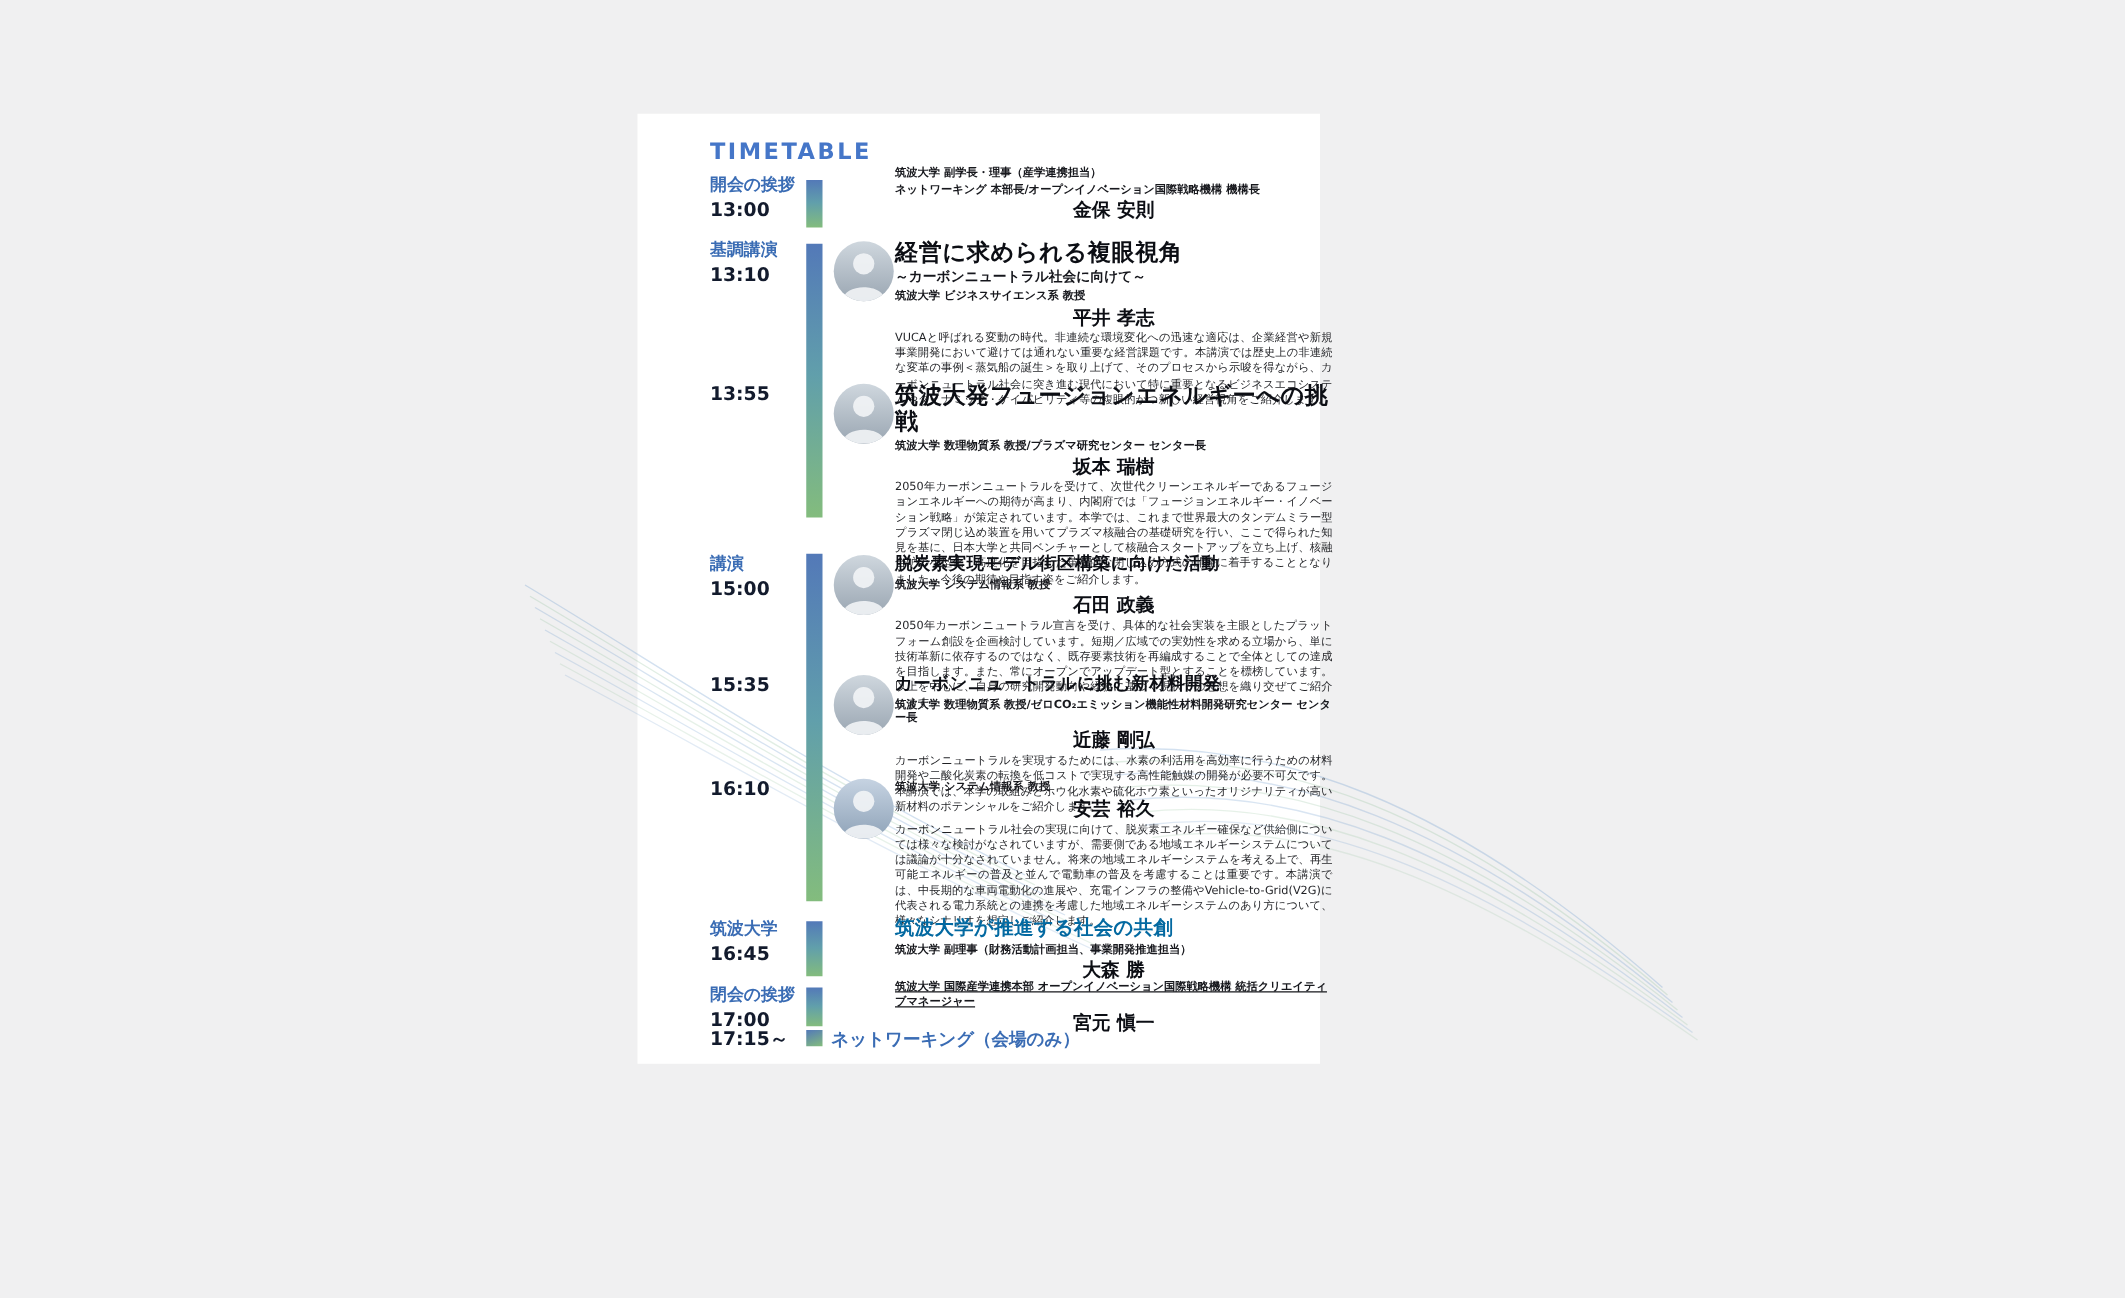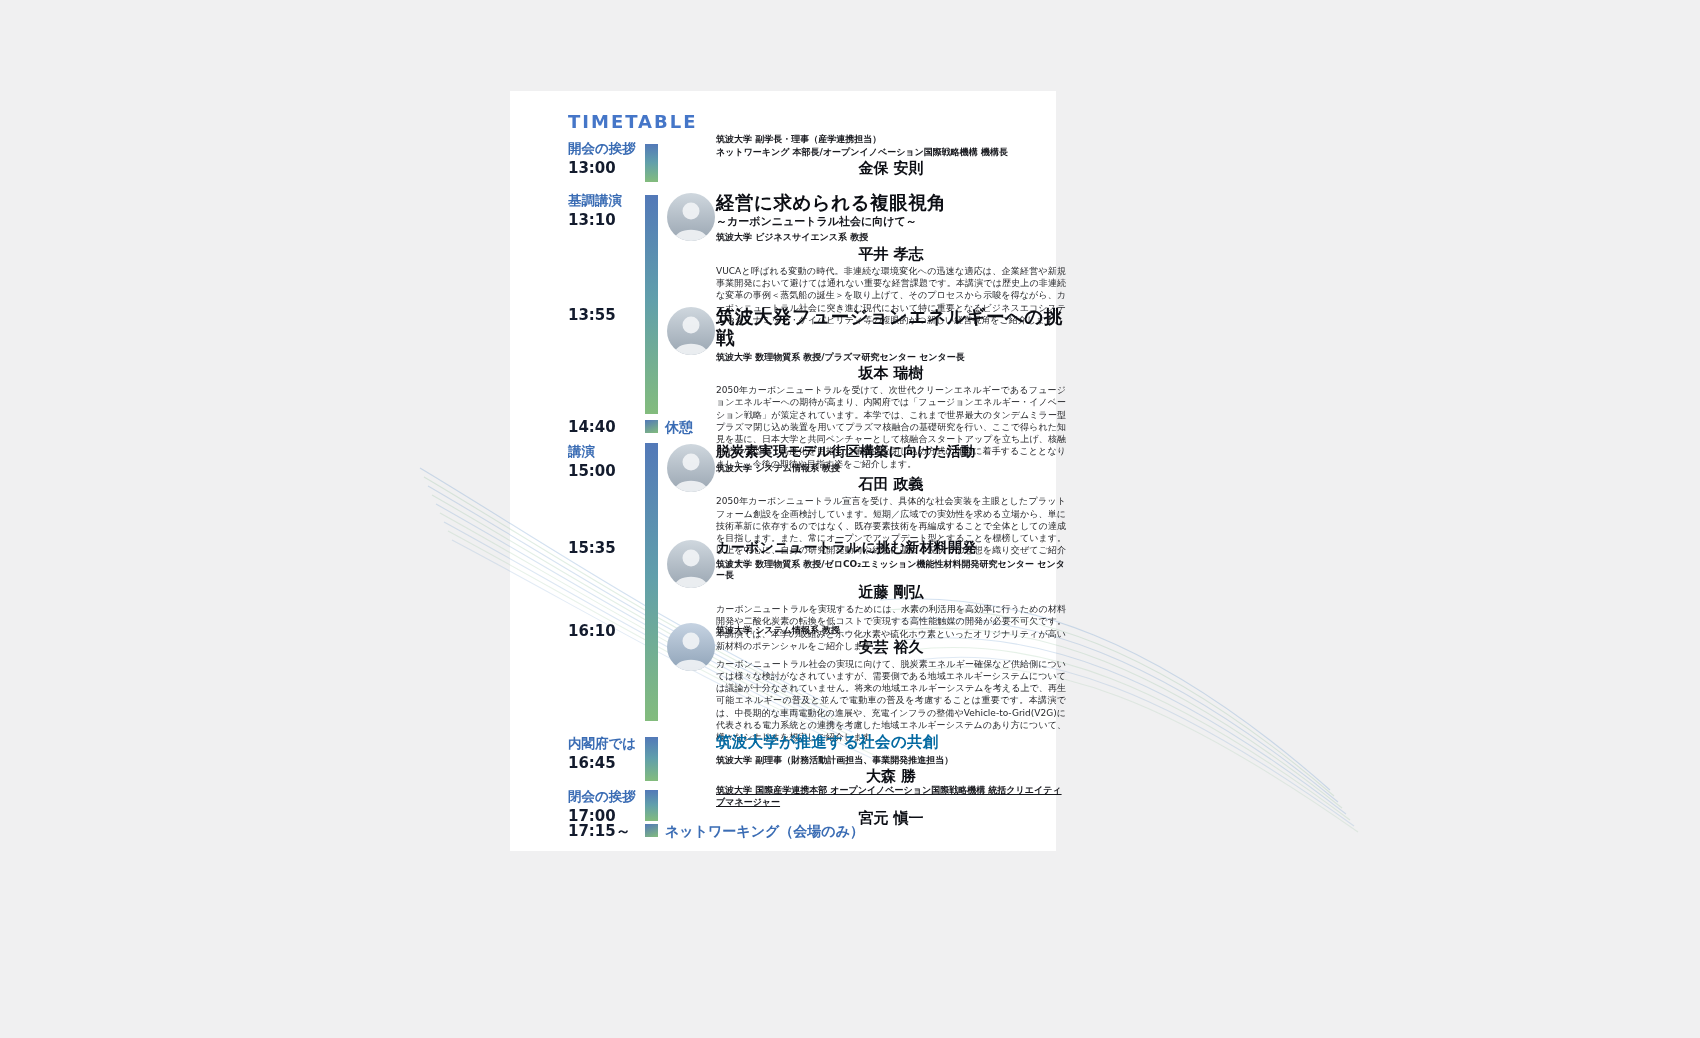--- a/index.html
+++ b/index.html
@@ -125,27 +125,20 @@
       </div>
       <div class="t-body">
         <div class="t-title-lg">筑波大発フュージョンエネルギーへの挑戦</div>
         <div class="t-affil">筑波大学 数理物質系 教授/プラズマ研究センター センター長</div>
         <div class="t-name">坂本 瑞樹</div>
         <div class="t-desc">2050年カーボンニュートラルを受けて、次世代クリーンエネルギーであるフュージョンエネルギーへの期待が高まり、内閣府では「フュージョンエネルギー・イノベーション戦略」が策定されています。本学では、これまで世界最大のタンデムミラー型プラズマ閉じ込め装置を用いてプラズマ核融合の基礎研究を行い、ここで得られた知見を基に、日本大学と共同ベンチャーとして核融合スタートアップを立ち上げ、核融合炉の小型化・高度化を目指した革新的な閉じ込め方式の開発に着手することとなりました。今後の期待や目指す姿をご紹介します。</div>
       </div>
     </div>
   </div>
 
-  <div class="sec" style="top:327px;height:22px;">
-    <div class="t-left">
-      <div class="s-time" style="margin-top:0;">14:40</div>
-    </div>
-    <div class="sq" style="top:2px;"></div>
-    <div class="blue-text" style="position:absolute;left:97px;top:1px;">休憩</div>
-  </div>
 
   <div class="sec" style="top:352px;height:282px;">
     <div class="bar" style="top:0;height:278px;"></div>
 
     <div class="talk" style="top:0;">
       <div class="t-left">
         <div class="s-label">講演</div>
         <div class="s-time">15:00</div>
       </div>
       <div class="avatar">
@@ -194,21 +187,21 @@
         <div class="t-affil">筑波大学 システム情報系 教授</div>
         <div class="t-name">安芸 裕久</div>
         <div class="t-desc">カーボンニュートラル社会の実現に向けて、脱炭素エネルギー確保など供給側については様々な検討がなされていますが、需要側である地域エネルギーシステムについては議論が十分なされていません。将来の地域エネルギーシステムを考える上で、再生可能エネルギーの普及と並んで電動車の普及を考慮することは重要です。本講演では、中長期的な車両電動化の進展や、充電インフラの整備やVehicle-to-Grid(V2G)に代表される電力系統との連携を考慮した地域エネルギーシステムのあり方について、様々なシナリオを想定しご紹介します。</div>
       </div>
     </div>
   </div>
 
   <div class="sec" style="top:644px;height:50px;">
     <div class="bar" style="top:2px;height:44px;"></div>
     <div class="t-left">
-      <div class="s-label">内閣府では</div>
+      <div class="s-label">筑波大学</div>
       <div class="s-time">16:45</div>
     </div>
     <div class="t-body" style="top:-2px;">
       <div class="t-title-sm">筑波大学が推進する社会の共創</div>
       <div class="t-affil">筑波大学 副理事（財務活動計画担当、事業開発推進担当）</div>
       <div class="t-name">大森 勝</div>
     </div>
   </div>
 
   <div class="sec" style="top:697px;height:40px;">

